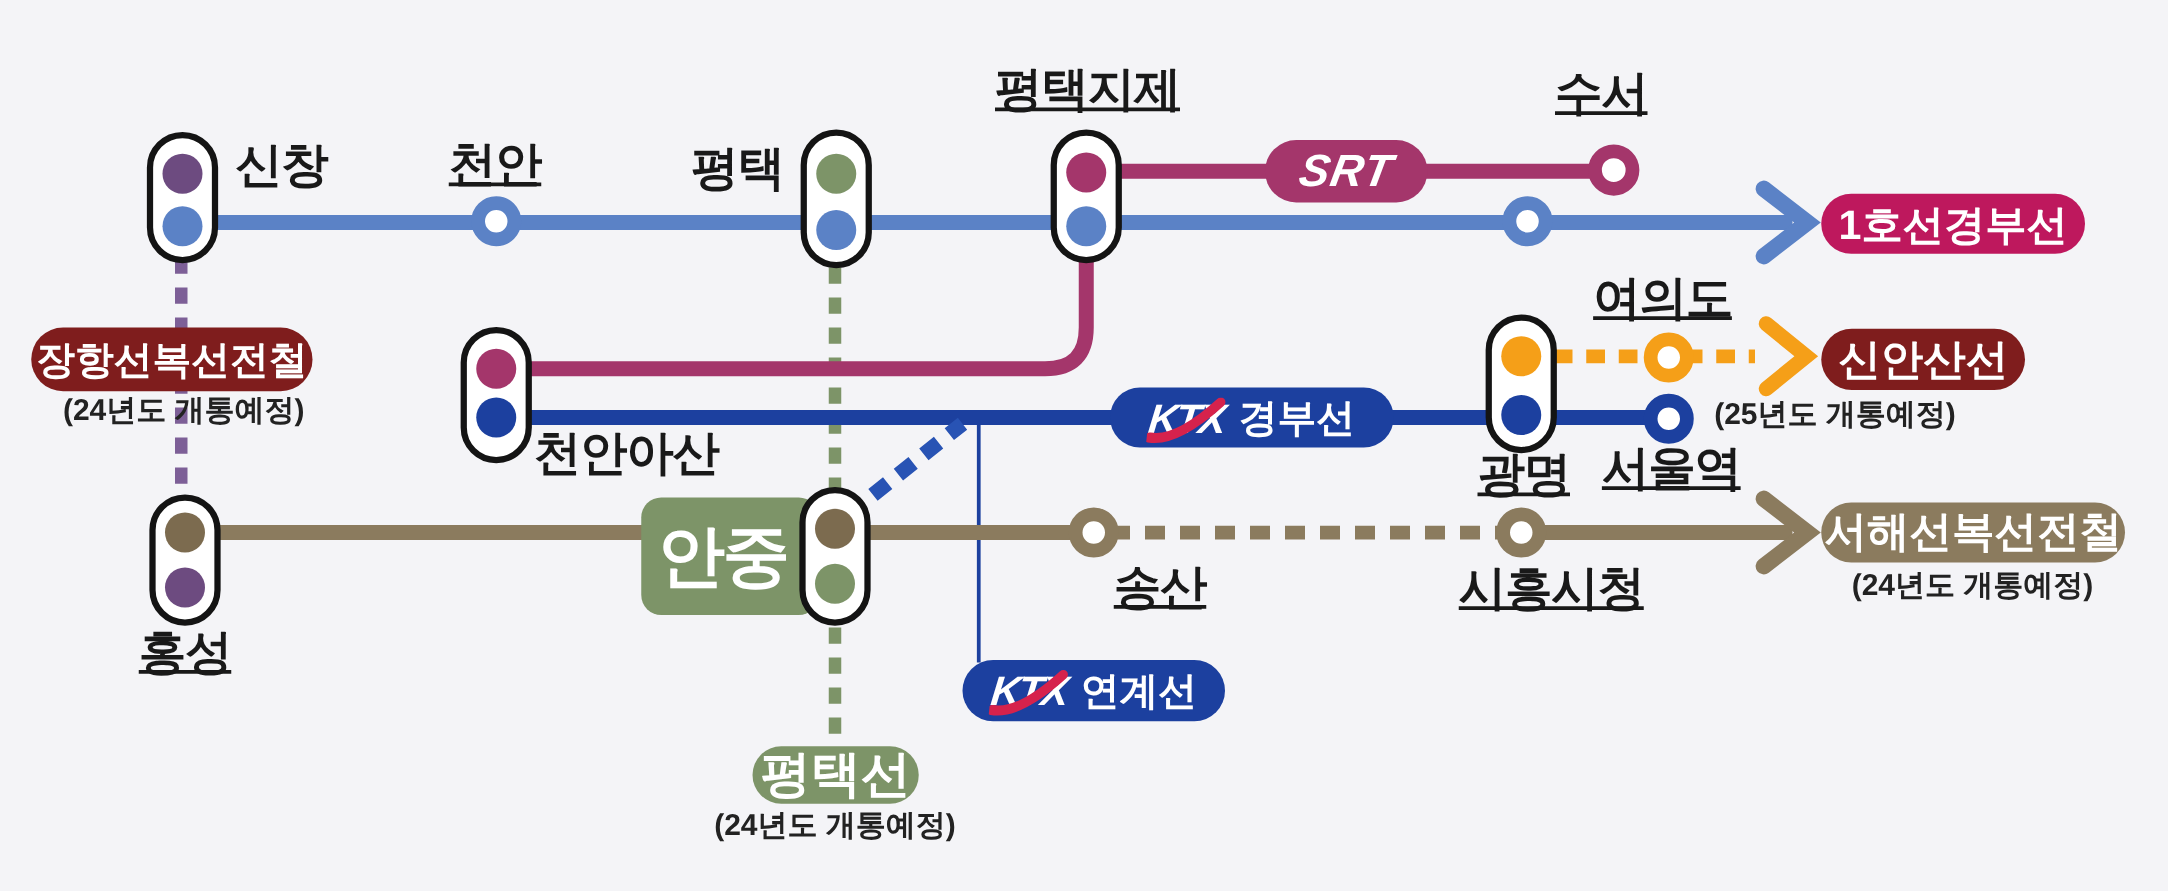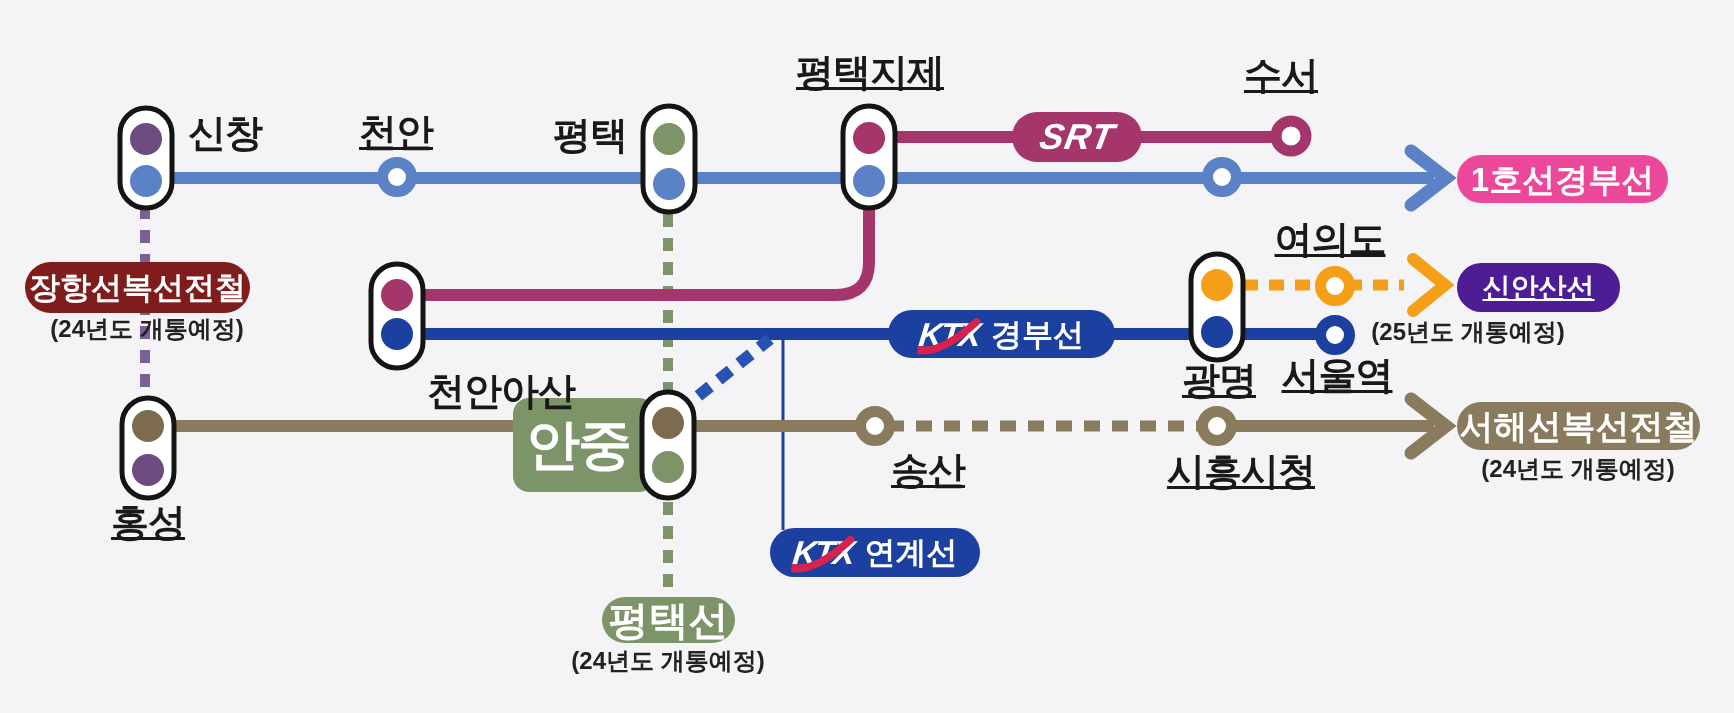--- a/index.html
+++ b/index.html
@@ -7,22 +7,22 @@
          font-family:"Liberation Sans", sans-serif;}
   .stage svg{position:absolute;left:0;top:0;}
   .lbl{position:absolute;font-weight:800;font-size:38px;color:#191919;white-space:nowrap;
        letter-spacing:-1px;line-height:1;}
   .lbl.center{transform:translateX(-50%);text-decoration:underline;}
   .lbl.right{transform:translateX(-100%);}
   .status{position:absolute;font-weight:600;font-size:24px;color:#222;white-space:nowrap;
           transform:translateX(-50%);line-height:1;}
   .pill{position:absolute;display:flex;align-items:center;justify-content:center;
         border-radius:999px;color:#fff;font-weight:800;white-space:nowrap;line-height:1;}
-  #pill-line1{left:1457px;top:155px;width:211px;height:48px;background:#ec4899;font-size:33px;}
-  #pill-sinansan{left:1457px;top:263px;width:163px;height:49px;background:#4c1d95;font-size:28px;text-decoration:underline;}
+  #pill-line1{left:1457px;top:155px;width:211px;height:48px;background:#be185d;font-size:33px;}
+  #pill-sinansan{left:1457px;top:263px;width:163px;height:49px;background:#7f1d1d;font-size:34px;}
   #pill-seohae{left:1457px;top:402px;width:243px;height:48px;background:#8b7b5e;font-size:34px;}
   #pill-janghang{left:25px;top:262px;width:225px;height:51px;background:#7f1d1d;font-size:31px;}
   #pill-ptline{left:602px;top:597px;width:133px;height:46px;background:#7d9468;font-size:40px;}
   #pill-srt{left:1012px;top:112px;width:130px;height:50px;background:#a4366b;}
   #pill-srt .srt-logo{font-style:italic;font-weight:900;font-size:36px;letter-spacing:1px;
         transform:skewX(-10deg);}
   .ktx-pill{background:#1c409f;gap:12px;}
   #pill-ktx-gyeongbu{left:888px;top:310px;width:227px;height:48px;font-size:31px;}
   #pill-ktx-link{left:770px;top:528px;width:210px;height:49px;font-size:31px;}
   .ktx-logo{position:relative;font-style:italic;font-weight:900;font-size:33px;
@@ -30,21 +30,21 @@
   .ktx-swoosh{position:absolute;right:-14px;top:-8px;pointer-events:none;}
   #anjung-box-label{position:absolute;left:513px;top:398px;width:130px;height:94px;
         display:flex;align-items:center;justify-content:center;color:#fff;
         font-size:54px;font-weight:800;letter-spacing:-2px;}
   
   #lbl-sinchang{left:188px;top:114px;}
   #lbl-cheonan{left:396px;top:113px;}
   #lbl-pyeongtaek{left:627px;top:116px;}
   #lbl-jije{left:870px;top:53px;}
   #lbl-suseo{left:1281px;top:56px;}
-  #lbl-cheonanasan{left:427px;top:344px;margin-top:28px;}
+  #lbl-cheonanasan{left:427px;top:344px;}
   #lbl-yeouido{left:1330px;top:220px;}
   #lbl-gwangmyeong{left:1219px;top:361px;}
   #lbl-seoul{left:1337px;top:356px;}
   #lbl-songsan{left:880px;top:451px;margin-left:48px;}
   #lbl-siheung{left:1241px;top:452px;}
   #lbl-hongseong{left:148px;top:503px;}
   
   #st-janghang{left:147px;top:317px;}
   #st-sinansan{left:1468px;top:320px;}
   #st-seohae{left:1578px;top:457px;}

